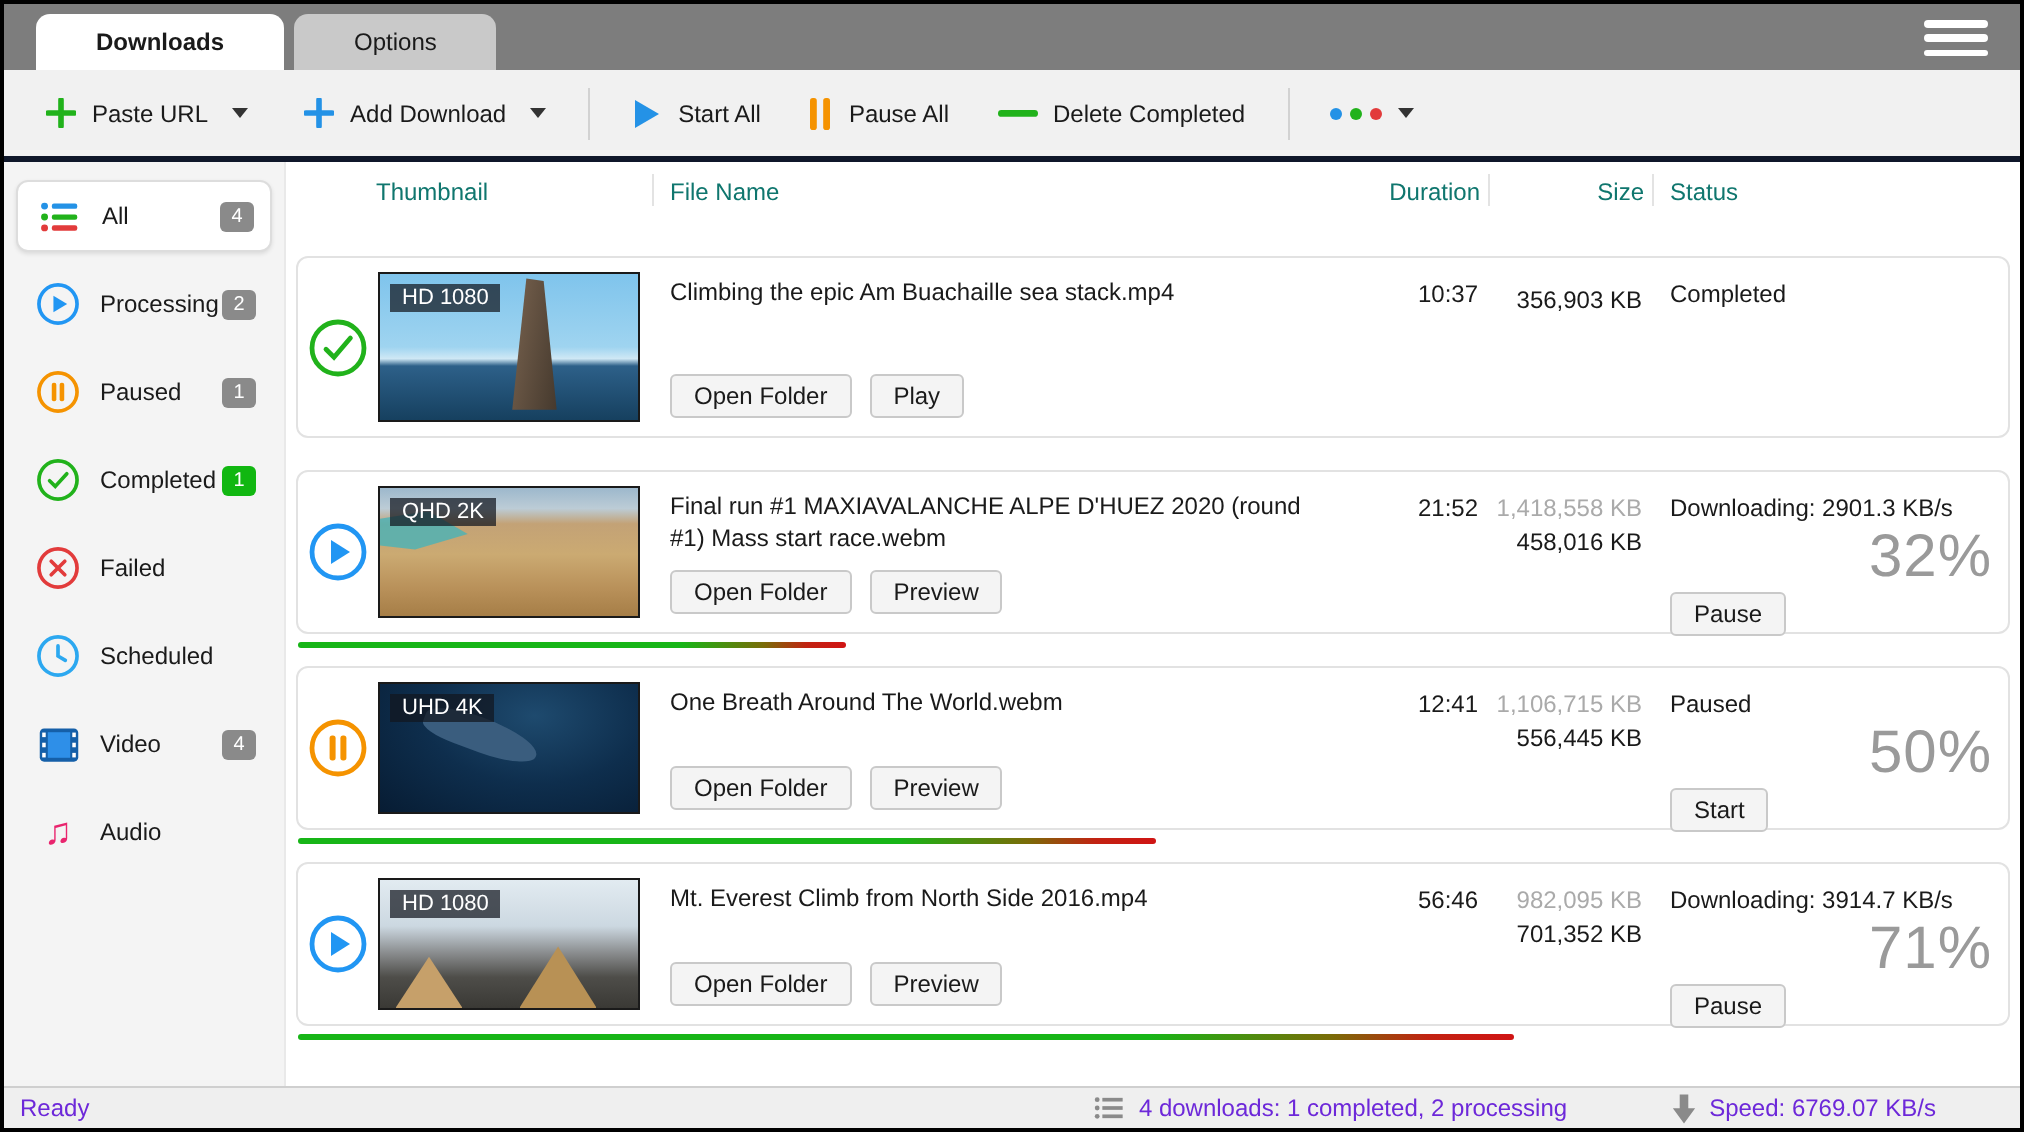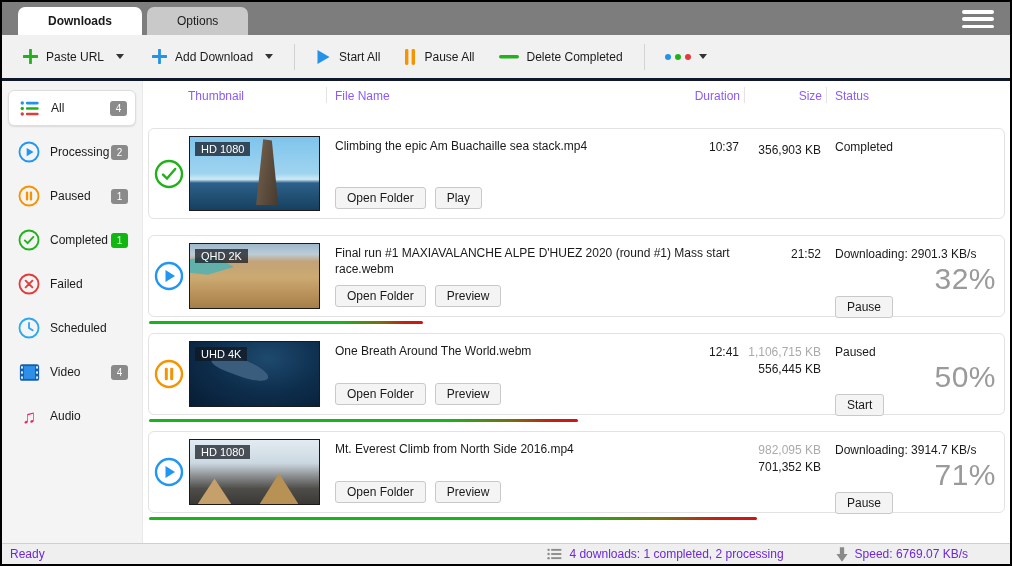--- a/index.html
+++ b/index.html
@@ -30,21 +30,21 @@
   .side-item{ display:flex; align-items:center; height:36px; padding:0 8px 0 9px; margin-bottom:8px; border-radius:6px;justify-content:center; }
   .side-item.selected{ background:#fff; border:1px solid #ddd; box-shadow:0 1px 2px rgba(0,0,0,.10); }
   .side-icon{ width:24px; height:24px; margin-right:9px; display:flex; align-items:center; justify-content:center; flex:0 0 auto; }
   .side-label{ flex:1; }
   .side-badge{ min-width:17px; height:15px; border-radius:3px; background:#8a8a8a; color:#fff; font-size:10px;
     display:flex; align-items:center; justify-content:center; padding:0 4px; }
   .side-badge.green{ background:#11b711; }
   .note{ font-size:19px; color:#e9256e; line-height:1; }
   
   .main{ flex:1; display:flex; flex-direction:column; background:#fff; border-left:1px solid #e9e9e9; min-width:0; }
-  .colheaders{ height:28px; display:flex; align-items:center; color:#8b5cf6; flex:0 0 auto; padding:0 5px; }
+  .colheaders{ height:28px; display:flex; align-items:center; color:#0f766e; flex:0 0 auto; padding:0 5px; }
   .ch{ padding-top:2px; }
   .ch-icon{ width:40px; }
   .ch-thumb{ width:138px; }
   .ch-name{ flex:1; border-left:1px solid #e3e3e3; padding-left:8px; }
   .ch-duration{ width:82px; text-align:right; padding-right:4px; }
   .ch-size{ width:82px; text-align:right; border-left:1px solid #e3e3e3; padding-right:4px; }
   .ch-status{ width:179px; border-left:1px solid #e3e3e3; padding-left:8px; }
   .rows{ flex:1; padding:3px 5px 0 5px; overflow:hidden; }
   .row{ position:relative; margin-bottom:13px; }
   .row.first{ margin-bottom:5px; }
@@ -303,20 +303,24 @@
               </div>
             </div>
             <div class="c-main">
               <div class="fname">Final run #1 MAXIAVALANCHE ALPE D'HUEZ 2020 (round #1) Mass start race.webm</div>
               <div class="btnrow">
                 <button class="btn">Open Folder</button>
                 <button class="btn">Preview</button>
               </div>
             </div>
             <div class="c-duration">21:52</div>
+            <div class="c-size">
+              <span class="size-total">1,418,558 KB</span>
+              <span class="size-dl">458,016 KB</span>
+            </div>
             <div class="c-status">
               <div>Downloading: 2901.3 KB/s</div>
               <div class="pct">32%</div>
               <button class="btn action">Pause</button>
             </div>
           </div>
           <div class="progress" style="width: 32%;"></div>
         </div>
 
         <div class="row">
@@ -367,20 +371,21 @@
                 <span class="qbadge">HD 1080</span>
               </div>
             </div>
             <div class="c-main">
               <div class="fname">Mt. Everest Climb from North Side 2016.mp4</div>
               <div class="btnrow">
                 <button class="btn">Open Folder</button>
                 <button class="btn">Preview</button>
               </div>
             </div>
+            <div class="c-duration">56:46</div>
             <div class="c-size">
               <span class="size-total">982,095 KB</span>
               <span class="size-dl">701,352 KB</span>
             </div>
             <div class="c-status">
               <div>Downloading: 3914.7 KB/s</div>
               <div class="pct">71%</div>
               <button class="btn action">Pause</button>
             </div>
           </div>

